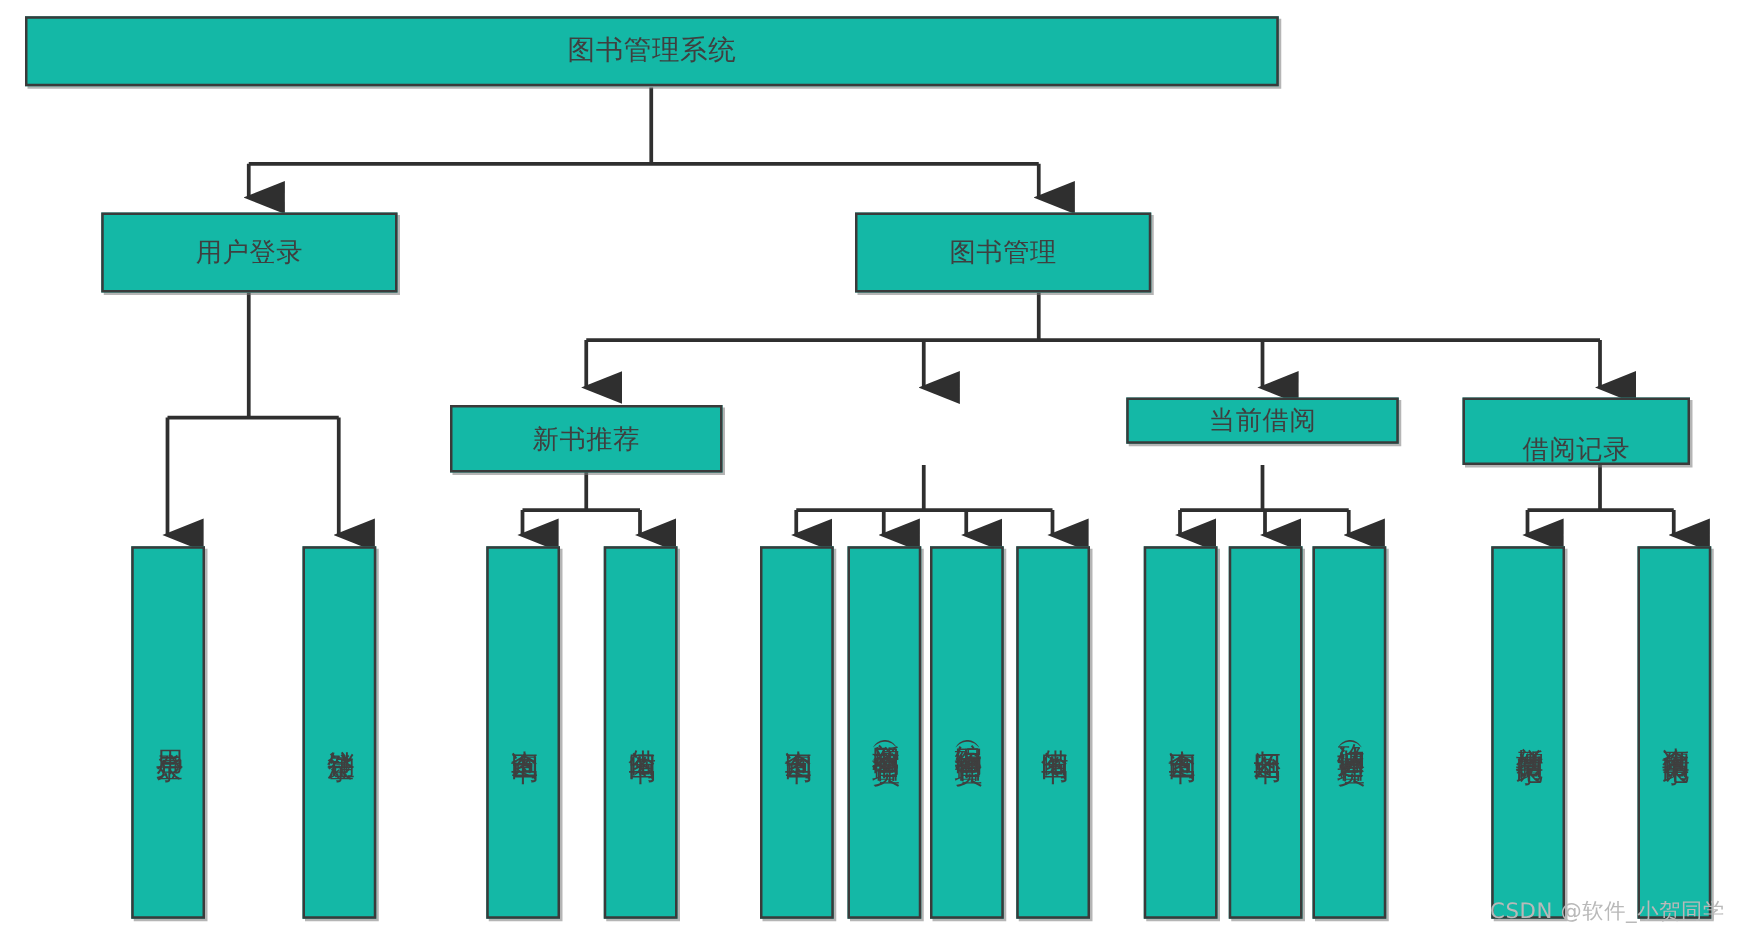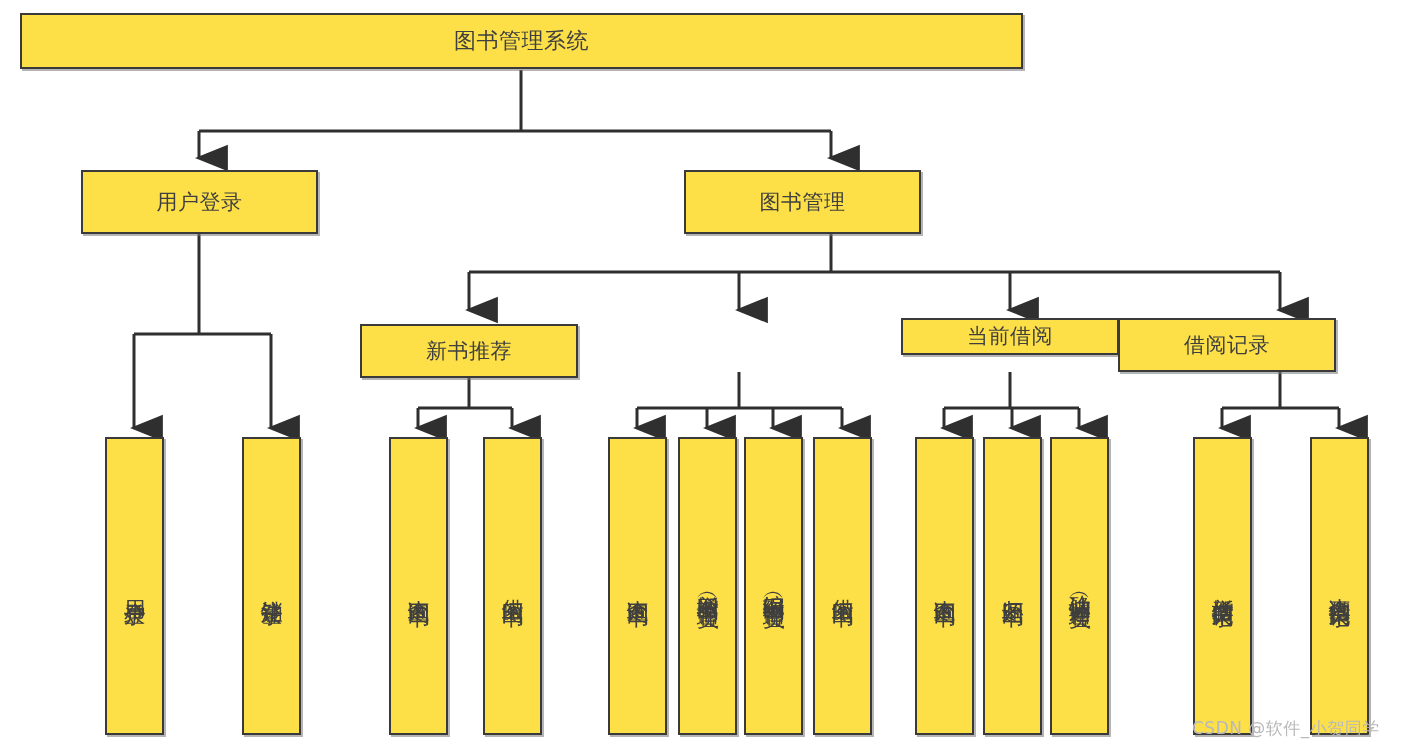--- a/index.html
+++ b/index.html
@@ -21,21 +21,21 @@
     position: absolute;
     left: 0;
     top: 0;
     width: 1405px;
     height: 747px;
     pointer-events: none;
   }
   .node {
     position: absolute;
     box-sizing: border-box;
-    background: #fde047;
+    background: #14b8a6;
     border: 2px solid #3a3a3a;
     box-shadow: 2px 2px 0 0 rgba(120,120,120,0.55);
     display: flex;
     align-items: center;
     justify-content: center;
     color: #404040;
     z-index: 2;
   }
   .node .lbl {
     color: #3f3f3f;
@@ -139,21 +139,21 @@
   <div class="node horiz" style="left:684px; top:170px; width:237px; height:64px;">
     <span class="lbl">图书管理</span>
   </div>
 
   <div class="node horiz" style="left:360px; top:324px; width:218px; height:54px;">
     <span class="lbl">新书推荐</span>
   </div>
   <div class="node horiz" style="left:901px; top:318px; width:218px; height:37px;">
     <span class="lbl">当前借阅</span>
   </div>
-  <div class="node horiz" style="left:1118px; top:318px; width:218px; height:54px;">
+  <div class="node horiz" style="left:1170px; top:318px; width:182px; height:54px;align-items:flex-end;">
     <span class="lbl">借阅记录</span>
   </div>
 
   <div class="node leaf" style="left:105px; top:437px; width:59px; height:298px;">
     <span class="lbl">用户登录</span>
   </div>
   <div class="node leaf" style="left:242px; top:437px; width:59px; height:298px;">
     <span class="lbl">注销登录</span>
   </div>
 

